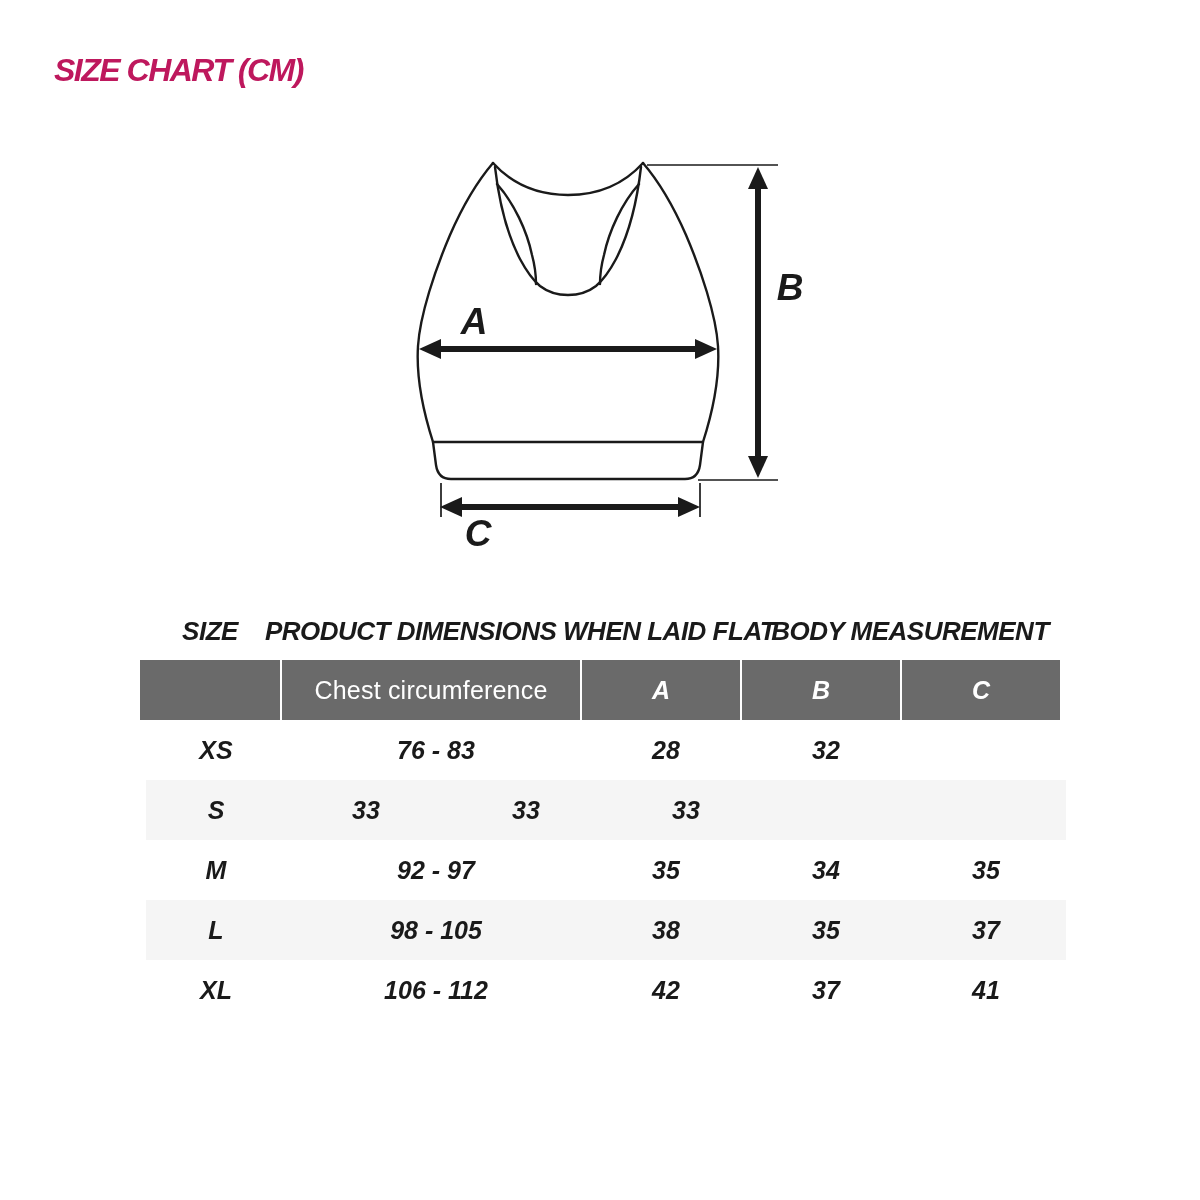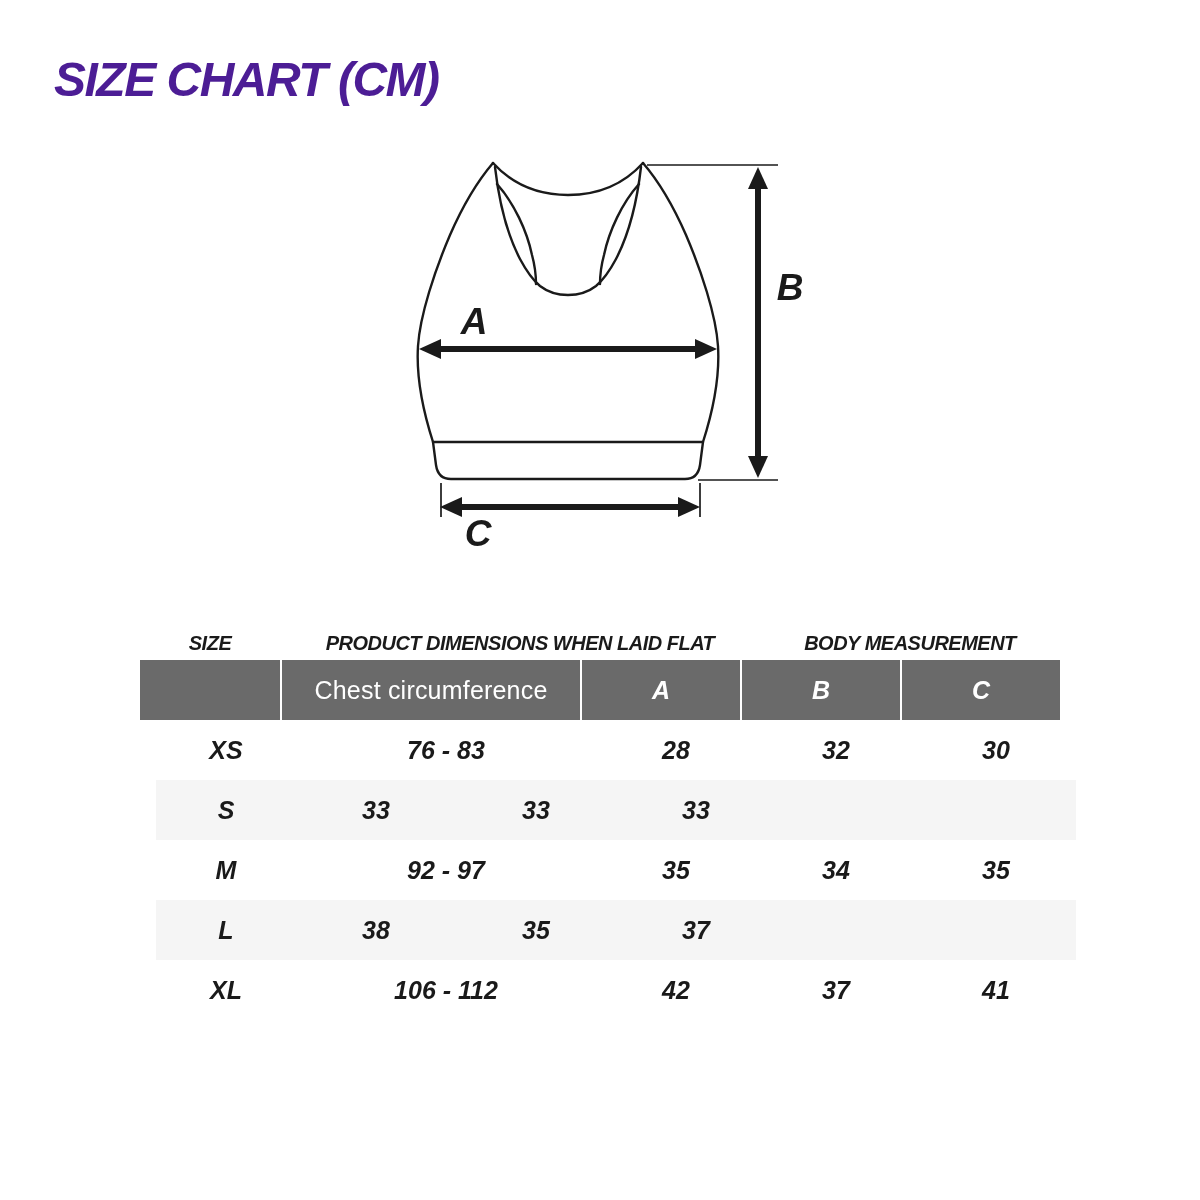--- a/index.html
+++ b/index.html
@@ -4,55 +4,55 @@
 <style>
   html,body{margin:0;padding:0;}
   body{
     width:1200px;height:1200px;background:#ffffff;position:relative;
     font-family:"Liberation Sans", sans-serif;color:#1a1a1a;overflow:hidden;
   }
   .canvas{position:absolute;inset:0;width:1200px;height:1200px;}
 
   .page-title{
     position:absolute;left:54px;top:52px;
-    font-size:48px;font-weight:700;font-style:italic;letter-spacing:-1.5px;
-    color:#4c1d95;white-space:nowrap;
+    font-size:32px;font-weight:700;font-style:italic;letter-spacing:-1.5px;
+    color:#be185d;white-space:nowrap;
   }
 
   .diagram-svg{position:absolute;left:0;top:0;width:1200px;height:600px;}
   .diagram-svg text{
     font-family:"Liberation Sans", sans-serif;
     font-weight:700;font-style:italic;font-size:37px;fill:#1a1a1a;
   }
 
   
   .thead-groups{
     position:absolute;left:140px;top:607px;width:920px;height:48px;
-    display:flex;align-items:flex-end;
-    font-size:20px;font-weight:700;font-style:italic;letter-spacing:-0.5px;
+    display:flex;align-items:center;
+    font-size:26px;font-weight:700;font-style:italic;letter-spacing:-0.5px;
   }
   .thead-groups .g{display:flex;justify-content:center;align-items:center;white-space:nowrap;}
   .g-size{width:140px;}
   .g-body{width:300px;}
   .g-product{width:480px;}
 
   .thead-row{
     position:absolute;left:140px;top:660px;width:920px;height:60px;
     display:flex;
   }
   .thead-row .hcell{
     background:#6a6a6a;color:#ffffff;height:60px;box-sizing:border-box;
     display:flex;align-items:center;justify-content:center;
     font-size:25px;white-space:nowrap;
   }
   .thead-row .hcell + .hcell{border-left:2px solid #ffffff;}
   .hcell.italic{font-style:italic;font-weight:700;}
   .hcell.upright{font-style:normal;font-weight:400;letter-spacing:0.2px;}
 
-  .tbody{position:absolute;left:156px;top:720px;width:920px;}
+  .tbody{position:absolute;left:146px;top:720px;width:920px;}
   .trow{display:flex;height:60px;}
   .trow.alt{background:#f5f5f5;}
   .tcell{
     display:flex;align-items:center;justify-content:center;
     font-size:25px;font-weight:700;font-style:italic;color:#1a1a1a;
     white-space:nowrap;
   }
   .col-size{width:140px;}
   .col-chest{width:300px;}
   .col-abc{width:160px;}
@@ -138,40 +138,40 @@
     <div class="hcell col-abc italic">C</div>
   </div>
 
   <div class="tbody">
 
     <div class="trow">
       <div class="tcell col-size">XS</div>
       <div class="tcell col-chest">76 - 83</div>
       <div class="tcell col-abc">28</div>
       <div class="tcell col-abc">32</div>
-      <div class="tcell col-abc">30</div>
     </div>
 
     <div class="trow alt">
       <div class="tcell col-size">S</div>
       <div class="tcell col-abc">33</div>
       <div class="tcell col-abc">33</div>
       <div class="tcell col-abc">33</div>
     </div>
 
     <div class="trow">
       <div class="tcell col-size">M</div>
       <div class="tcell col-chest">92 - 97</div>
       <div class="tcell col-abc">35</div>
       <div class="tcell col-abc">34</div>
       <div class="tcell col-abc">35</div>
     </div>
 
     <div class="trow alt">
       <div class="tcell col-size">L</div>
+      <div class="tcell col-chest">98 - 105</div>
       <div class="tcell col-abc">38</div>
       <div class="tcell col-abc">35</div>
       <div class="tcell col-abc">37</div>
     </div>
 
     <div class="trow">
       <div class="tcell col-size">XL</div>
       <div class="tcell col-chest">106 - 112</div>
       <div class="tcell col-abc">42</div>
       <div class="tcell col-abc">37</div>

